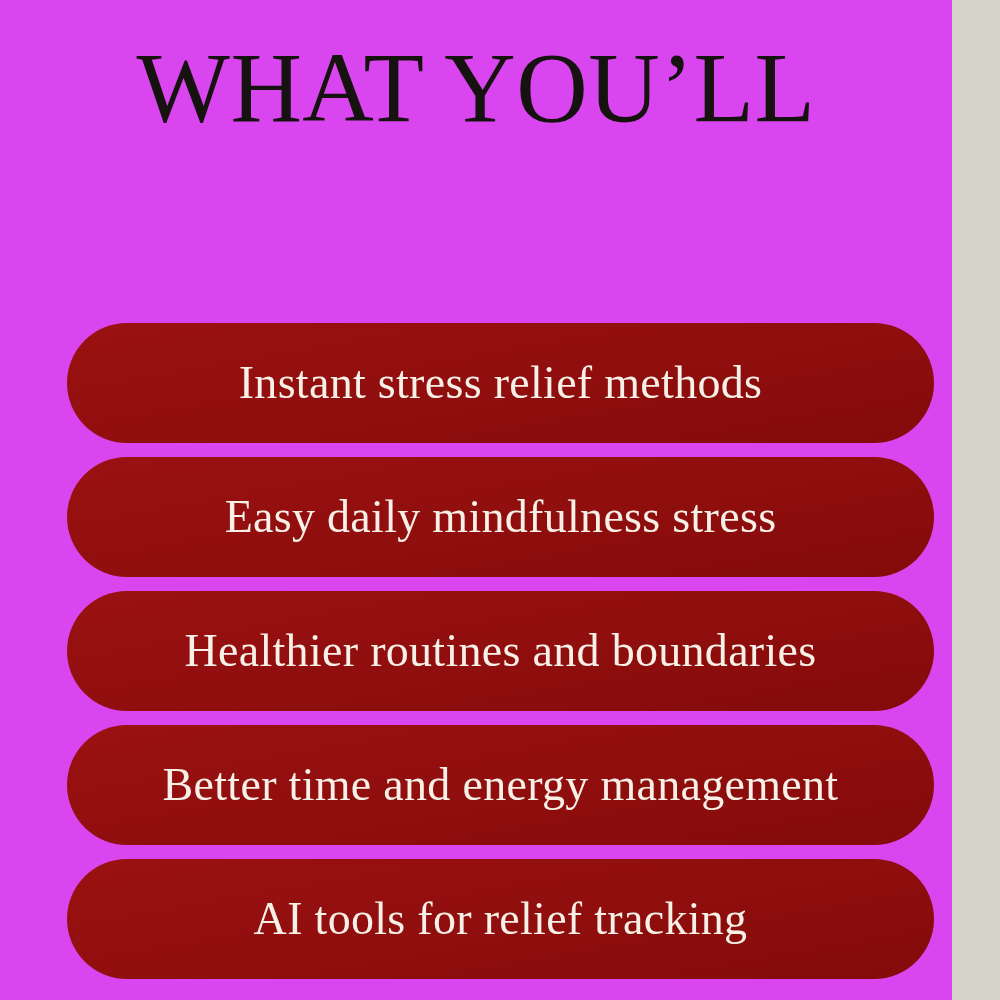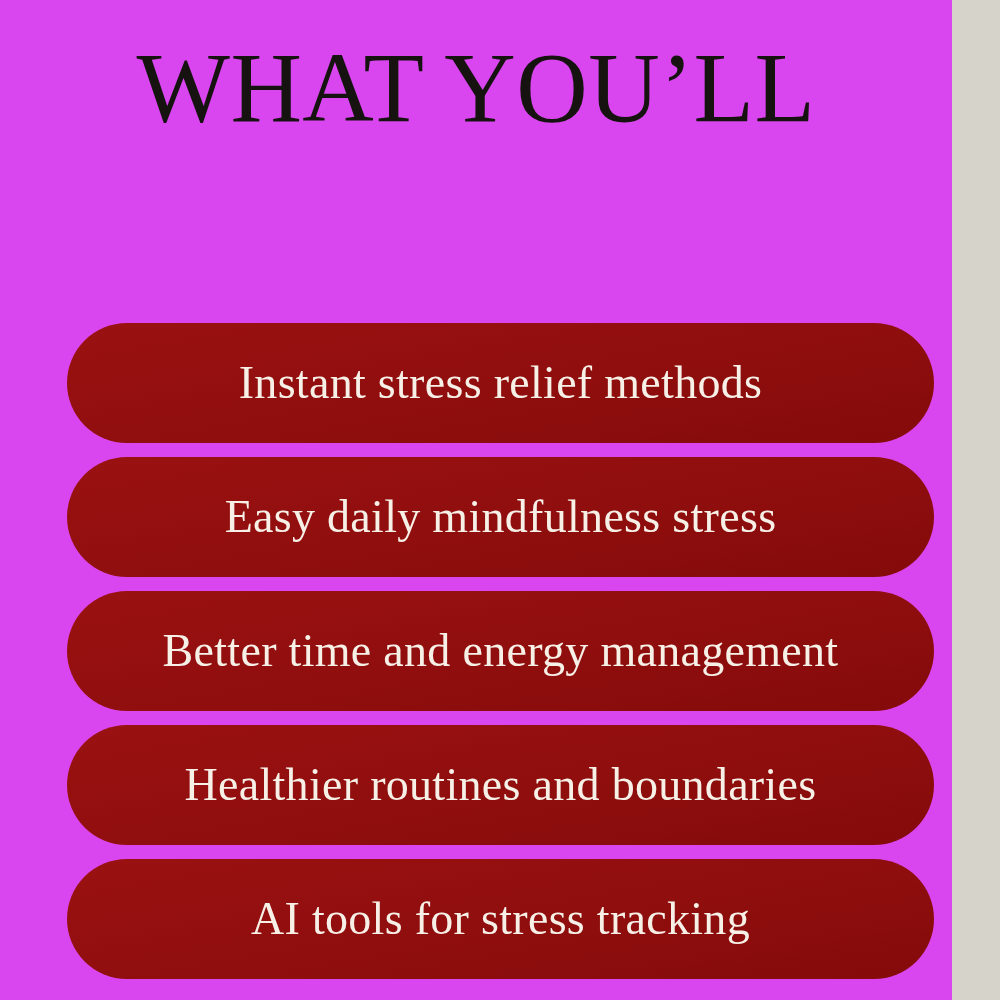--- a/index.html
+++ b/index.html
@@ -96,25 +96,25 @@
 
     <div class="pill">
       <span class="pill-label">Instant stress relief methods</span>
     </div>
 
     <div class="pill">
       <span class="pill-label">Easy daily mindfulness stress</span>
     </div>
 
     <div class="pill">
+      <span class="pill-label">Healthier routines and boundaries</span>
+    </div>
+
+    <div class="pill">
       <span class="pill-label">Better time and energy management</span>
     </div>
 
     <div class="pill">
-      <span class="pill-label">Healthier routines and boundaries</span>
-    </div>
-
-    <div class="pill">
-      <span class="pill-label">AI tools for stress tracking</span>
+      <span class="pill-label">AI tools for relief tracking</span>
     </div>
 
   </div>
 </div>
 
 </body></html>

